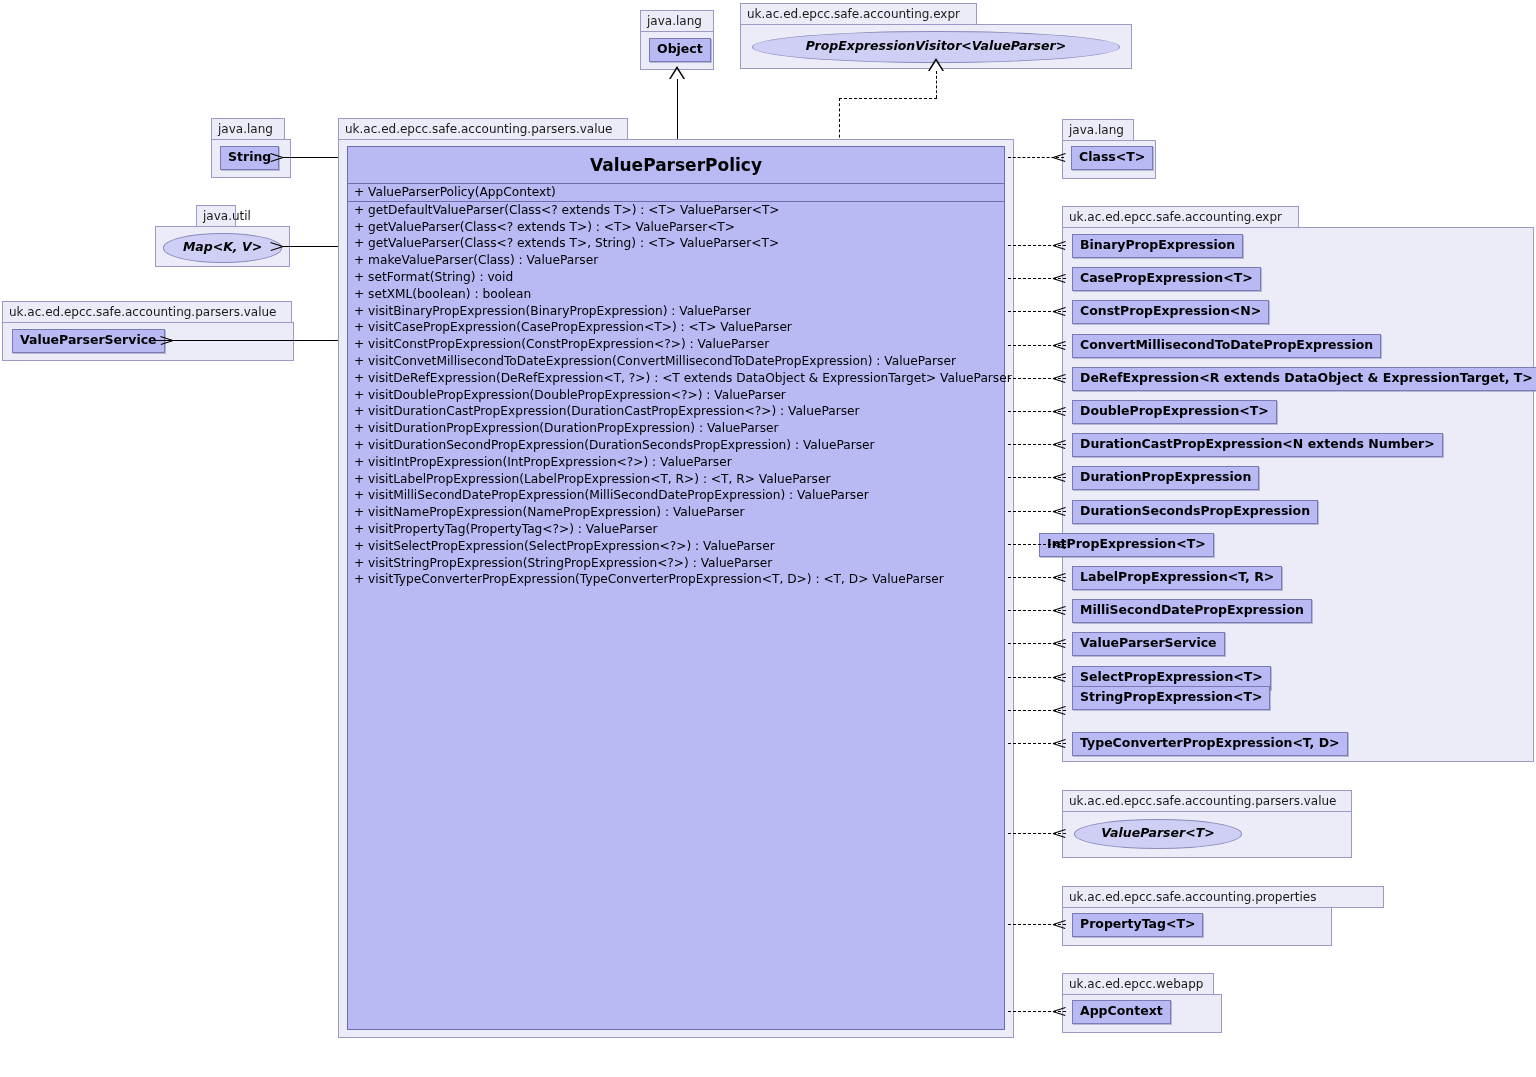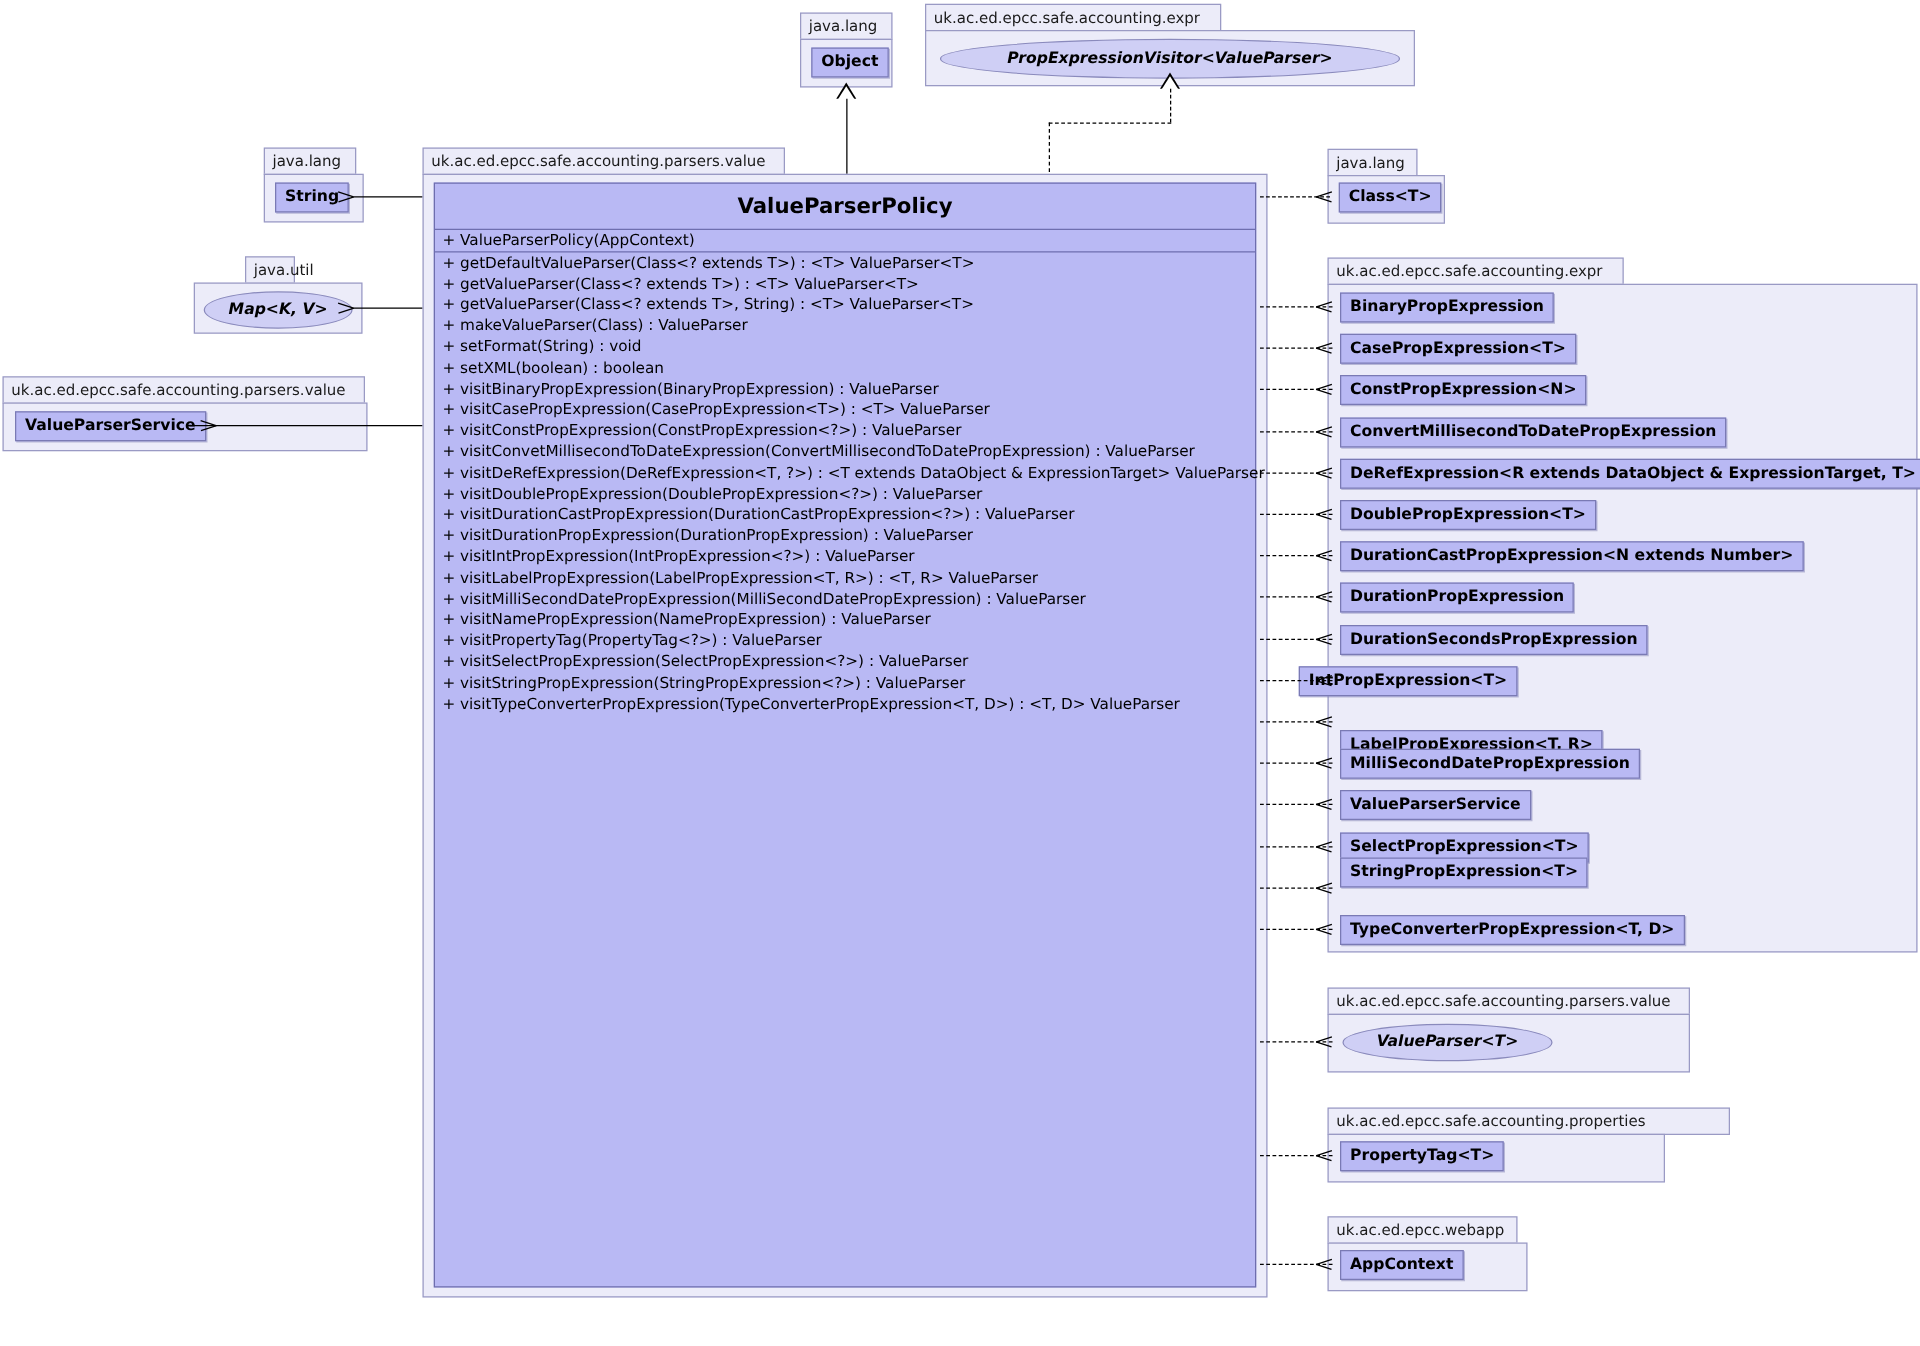--- a/index.html
+++ b/index.html
@@ -110,20 +110,21 @@
         <div class="mrow">+ setFormat(String) : void</div>
         <div class="mrow">+ setXML(boolean) : boolean</div>
         <div class="mrow">+ visitBinaryPropExpression(BinaryPropExpression) : ValueParser</div>
         <div class="mrow">+ visitCasePropExpression(CasePropExpression&lt;T&gt;) :  &lt;T&gt; ValueParser</div>
         <div class="mrow">+ visitConstPropExpression(ConstPropExpression&lt;?&gt;) : ValueParser</div>
         <div class="mrow">+ visitConvetMillisecondToDateExpression(ConvertMillisecondToDatePropExpression) : ValueParser</div>
         <div class="mrow">+ visitDeRefExpression(DeRefExpression&lt;T, ?&gt;) :  &lt;T extends DataObject &amp; ExpressionTarget&gt; ValueParser</div>
         <div class="mrow">+ visitDoublePropExpression(DoublePropExpression&lt;?&gt;) : ValueParser</div>
         <div class="mrow">+ visitDurationCastPropExpression(DurationCastPropExpression&lt;?&gt;) : ValueParser</div>
         <div class="mrow">+ visitDurationPropExpression(DurationPropExpression) : ValueParser</div>
+        <div class="mrow">+ visitDurationSecondPropExpression(DurationSecondsPropExpression) : ValueParser</div>
         <div class="mrow">+ visitIntPropExpression(IntPropExpression&lt;?&gt;) : ValueParser</div>
         <div class="mrow">+ visitLabelPropExpression(LabelPropExpression&lt;T, R&gt;) :  &lt;T, R&gt; ValueParser</div>
         <div class="mrow">+ visitMilliSecondDatePropExpression(MilliSecondDatePropExpression) : ValueParser</div>
         <div class="mrow">+ visitNamePropExpression(NamePropExpression) : ValueParser</div>
         <div class="mrow">+ visitPropertyTag(PropertyTag&lt;?&gt;) : ValueParser</div>
         <div class="mrow">+ visitSelectPropExpression(SelectPropExpression&lt;?&gt;) : ValueParser</div>
         <div class="mrow">+ visitStringPropExpression(StringPropExpression&lt;?&gt;) : ValueParser</div>
         <div class="mrow">+ visitTypeConverterPropExpression(TypeConverterPropExpression&lt;T, D&gt;) :  &lt;T, D&gt; ValueParser</div>
       </div>
   </div>
@@ -160,21 +161,21 @@
       <div class="oarrow" style="left: 1053px; top: 438px;"></div>
       <div class="node" style="left: 1072px; top: 466px;">DurationPropExpression</div>
       <div class="dash-h" style="left: 1008px; top: 477px; width: 58px;"></div>
       <div class="oarrow" style="left: 1053px; top: 471px;"></div>
       <div class="node" style="left: 1072px; top: 500px;">DurationSecondsPropExpression</div>
       <div class="dash-h" style="left: 1008px; top: 511px; width: 58px;"></div>
       <div class="oarrow" style="left: 1053px; top: 505px;"></div>
       <div class="node" style="left: 1039px; top: 533px;">IntPropExpression&lt;T&gt;</div>
       <div class="dash-h" style="left: 1008px; top: 544px; width: 58px;"></div>
       <div class="oarrow" style="left: 1053px; top: 538px;"></div>
-      <div class="node" style="left: 1072px; top: 584px; text-align: right;">LabelPropExpression&lt;T, R&gt;</div>
+      <div class="node" style="left: 1072px; top: 566px; text-align: right;">LabelPropExpression&lt;T, R&gt;</div>
       <div class="dash-h" style="left: 1008px; top: 577px; width: 58px;"></div>
       <div class="oarrow" style="left: 1053px; top: 571px;"></div>
       <div class="node" style="left: 1072px; top: 599px;">MilliSecondDatePropExpression</div>
       <div class="dash-h" style="left: 1008px; top: 610px; width: 58px;"></div>
       <div class="oarrow" style="left: 1053px; top: 604px;"></div>
       <div class="node" style="left: 1072px; top: 632px;">ValueParserService</div>
       <div class="dash-h" style="left: 1008px; top: 643px; width: 58px;"></div>
       <div class="oarrow" style="left: 1053px; top: 637px;"></div>
       <div class="node" style="left: 1072px; top: 666px;">SelectPropExpression&lt;T&gt;</div>
       <div class="dash-h" style="left: 1008px; top: 677px; width: 58px;"></div>

